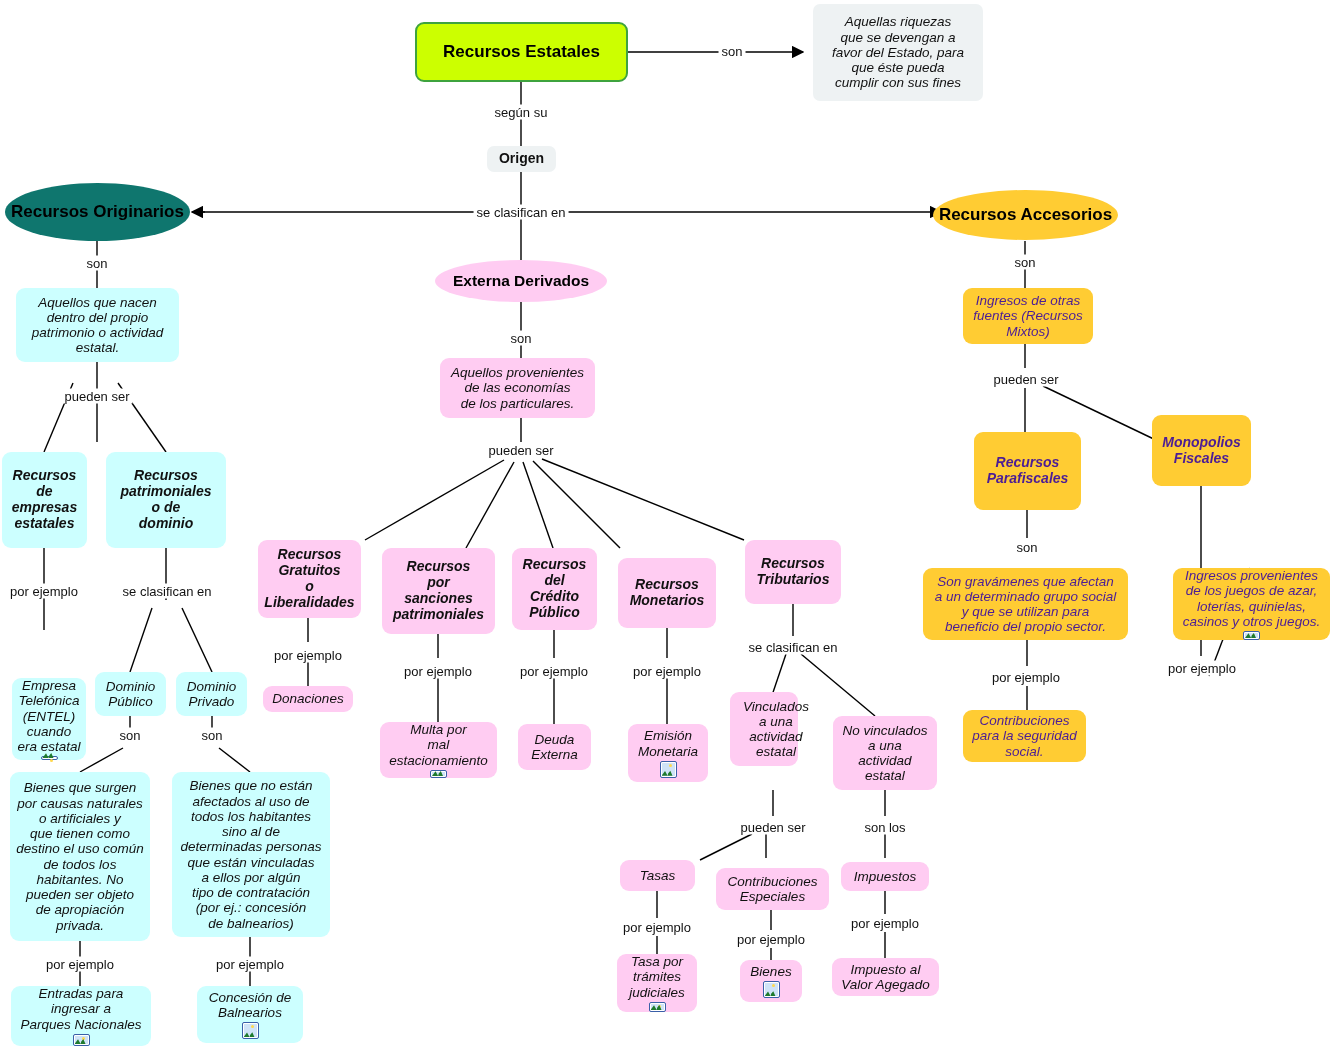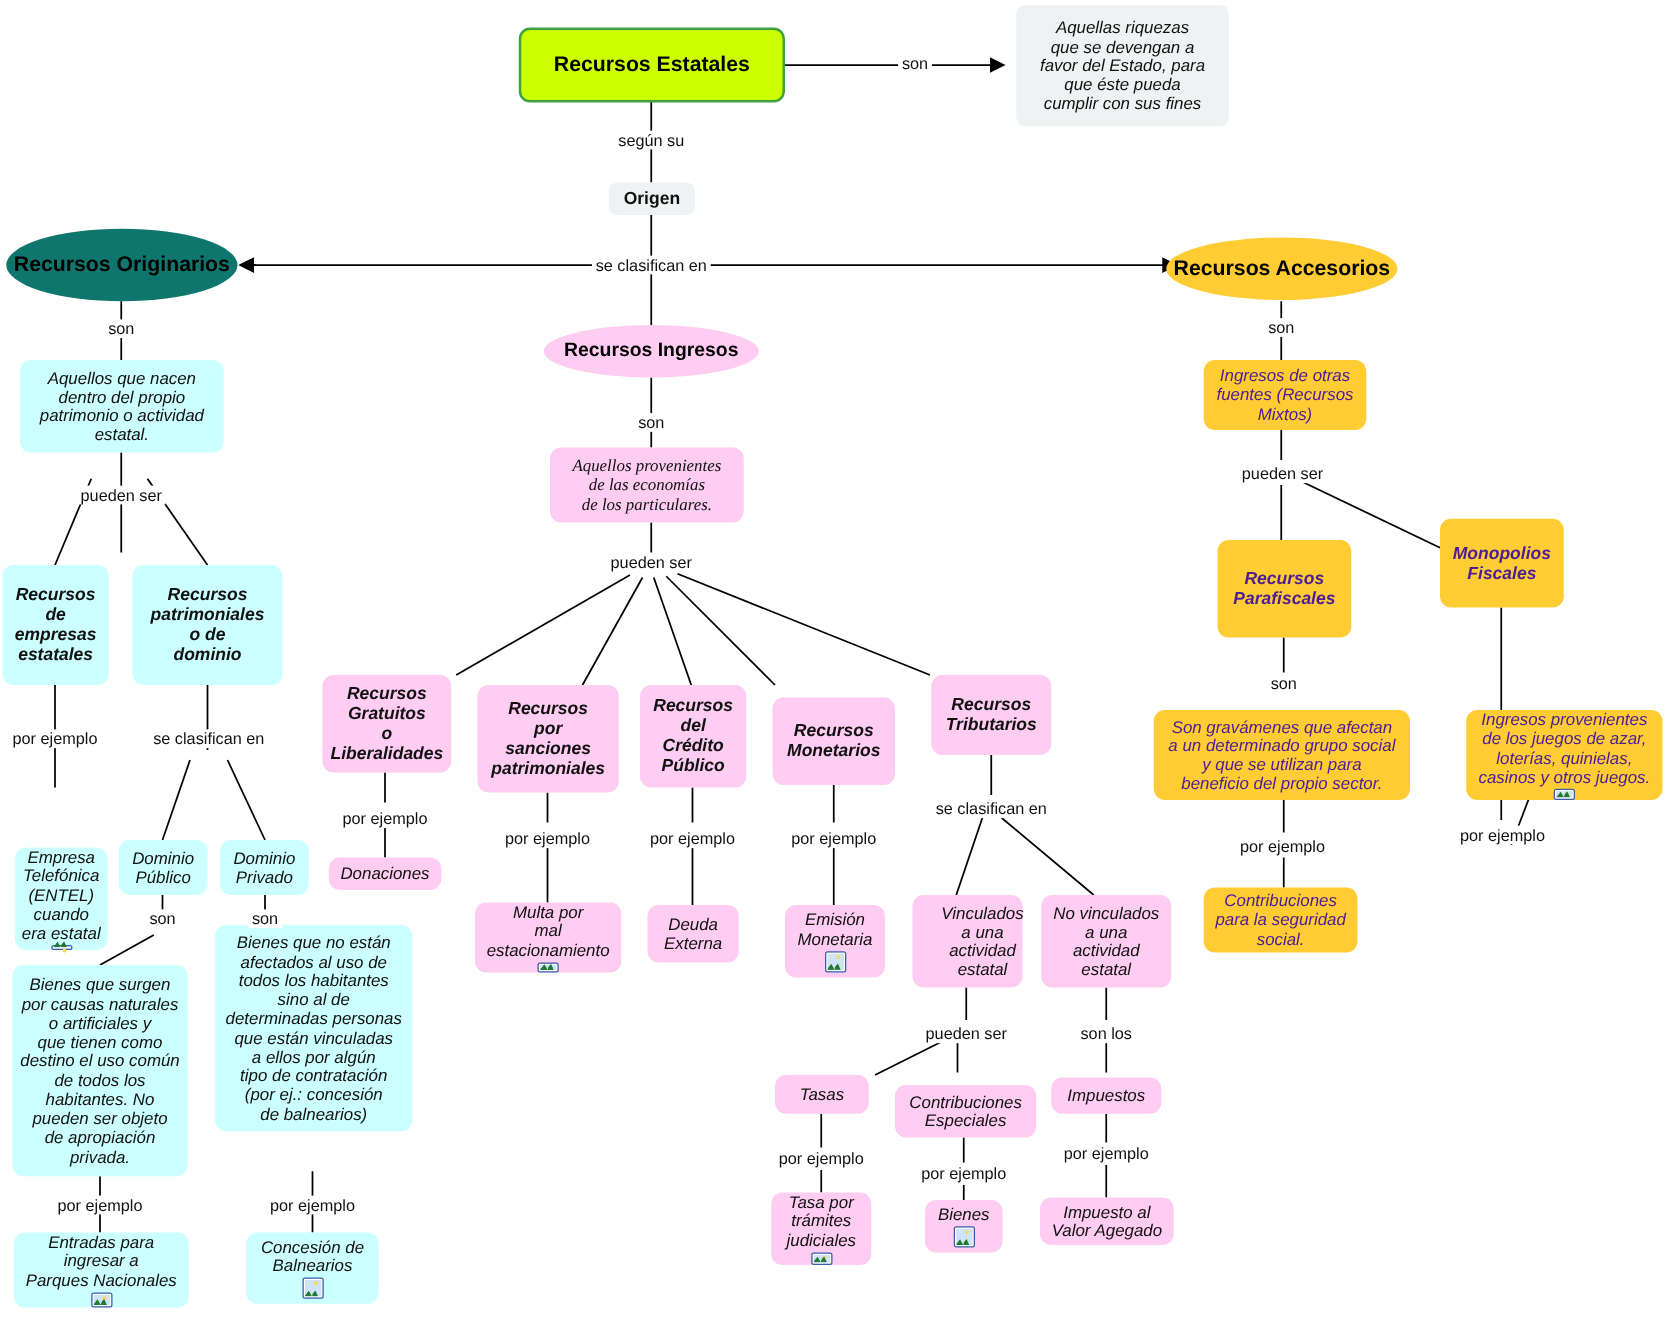--- a/index.html
+++ b/index.html
@@ -185,21 +185,21 @@
 por causas naturales
 o artificiales y
 que tienen como
 destino el uso común
 de todos los
 habitantes. No
 pueden ser objeto
 de apropiación
 privada.</span>
   </div>
-  <div class="node n-cyan" style="left:172px;top:740px;width:158px;height:165px;">
+  <div class="node n-cyan" style="left:172px;top:772px;width:158px;height:165px;">
     <span class="txt">Bienes que no están
 afectados al uso de
 todos los habitantes
 sino al de
 determinadas personas
 que están vinculadas
 a ellos por algún
 tipo de contratación
 (por ej.: concesión
 de balnearios)</span>
@@ -218,23 +218,23 @@
     <span class="txt">Concesión de
 Balnearios</span>
     <span class="picicon">
         <i class="sky"></i>
         <i class="sun"></i>
         <i class="mtn"></i>
       </span>
   </div>
 
   <div class="node n-ell-pink" style="left:435px;top:260px;width:172px;height:42px;">
-    <span class="txt">Recursos Ingresos</span>
-  </div>
-  <div class="node n-pink" style="left:440px;top:358px;width:155px;height:60px;font-family:Liberation Serif, serif;">
+    <span class="txt">Externa Derivados</span>
+  </div>
+  <div class="node n-pink" style="left:440px;top:358px;width:155px;height:60px;">
     <span class="txt">Aquellos provenientes
 de las economías
 de los particulares.</span>
   </div>
   <div class="node n-pink bold" style="left:258px;top:540px;width:103px;height:78px;">
     <span class="txt">Recursos
 Gratuitos
 o
 Liberalidades</span>
   </div>
@@ -277,21 +277,21 @@
   </div>
   <div class="node n-pink" style="left:628px;top:724px;width:80px;height:58px;">
     <span class="txt">Emisión
 Monetaria</span>
     <span class="picicon">
         <i class="sky"></i>
         <i class="sun"></i>
         <i class="mtn"></i>
       </span>
   </div>
-  <div class="node n-pink" style="left:730px;top:716px;width:88px;height:74px;padding-left:24px;">
+  <div class="node n-pink" style="left:730px;top:692px;width:68px;height:74px;padding-left:24px;">
     <span class="txt">Vinculados
 a una
 actividad
 estatal</span>
   </div>
   <div class="node n-pink" style="left:833px;top:716px;width:104px;height:74px;">
     <span class="txt">No vinculados
 a una
 actividad
 estatal</span>

